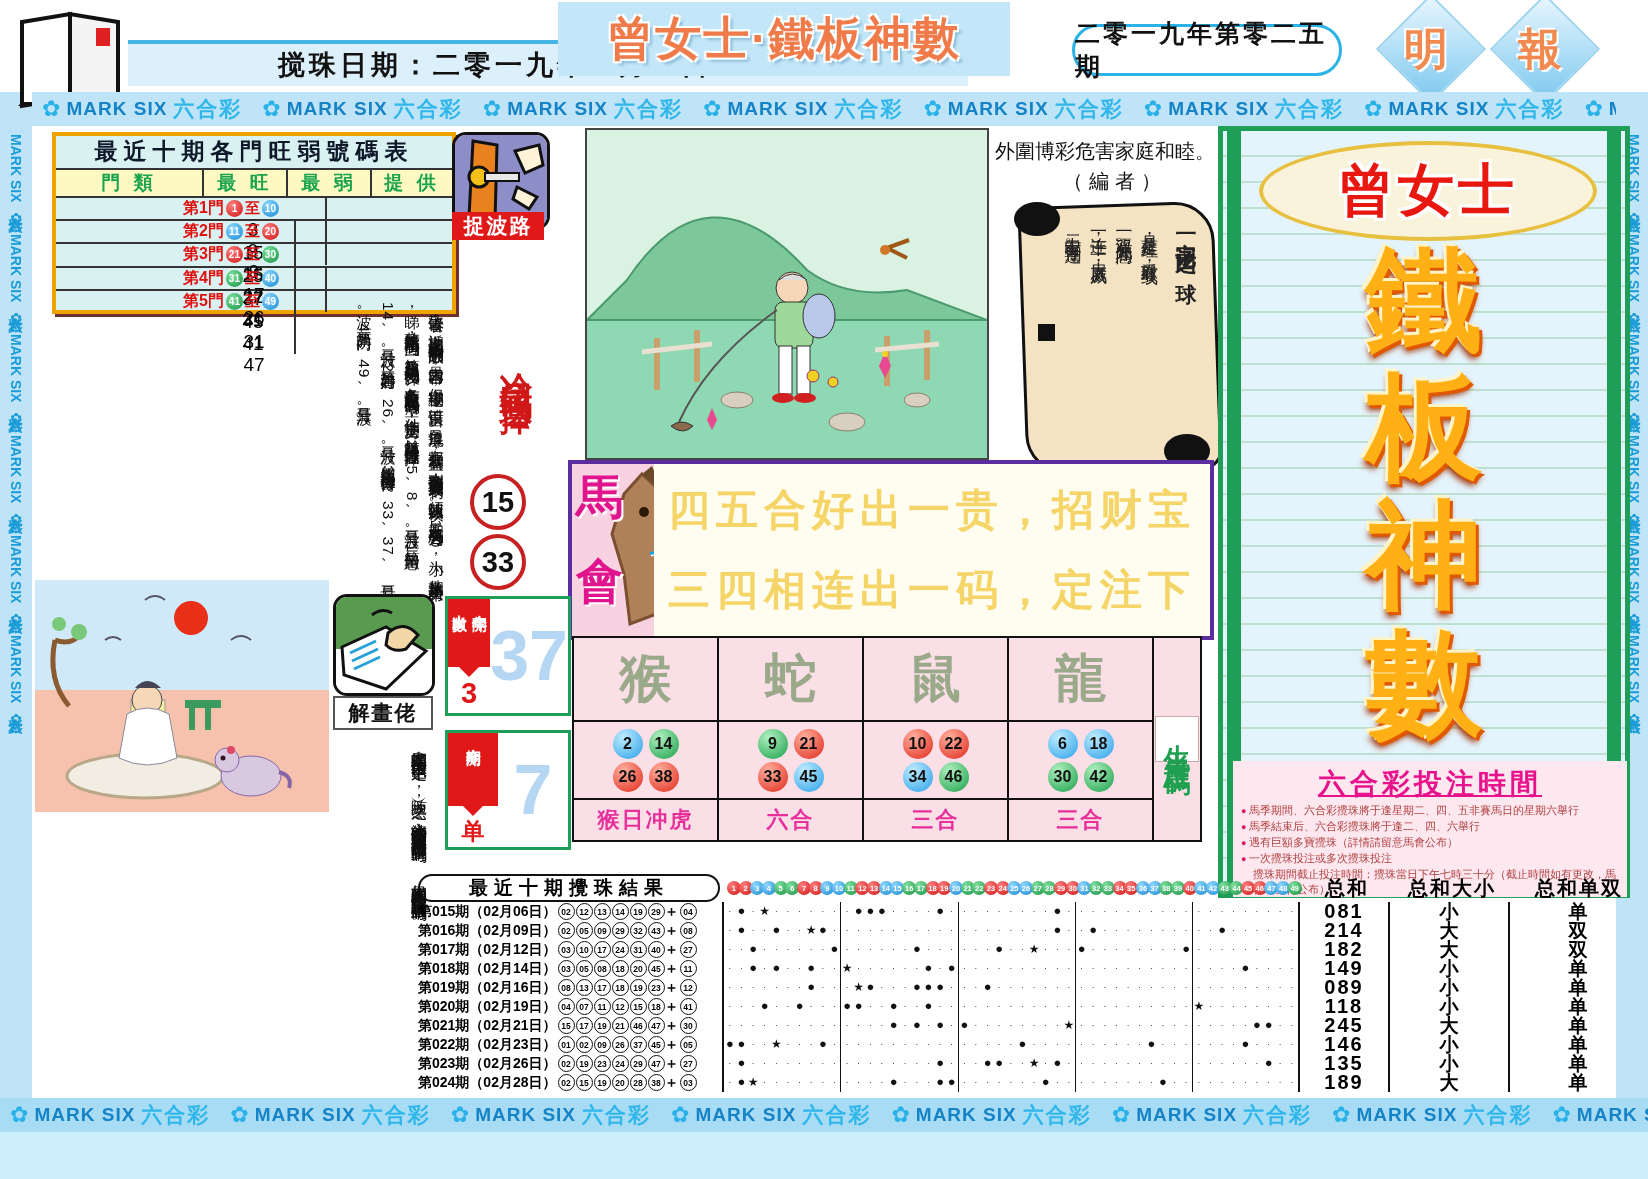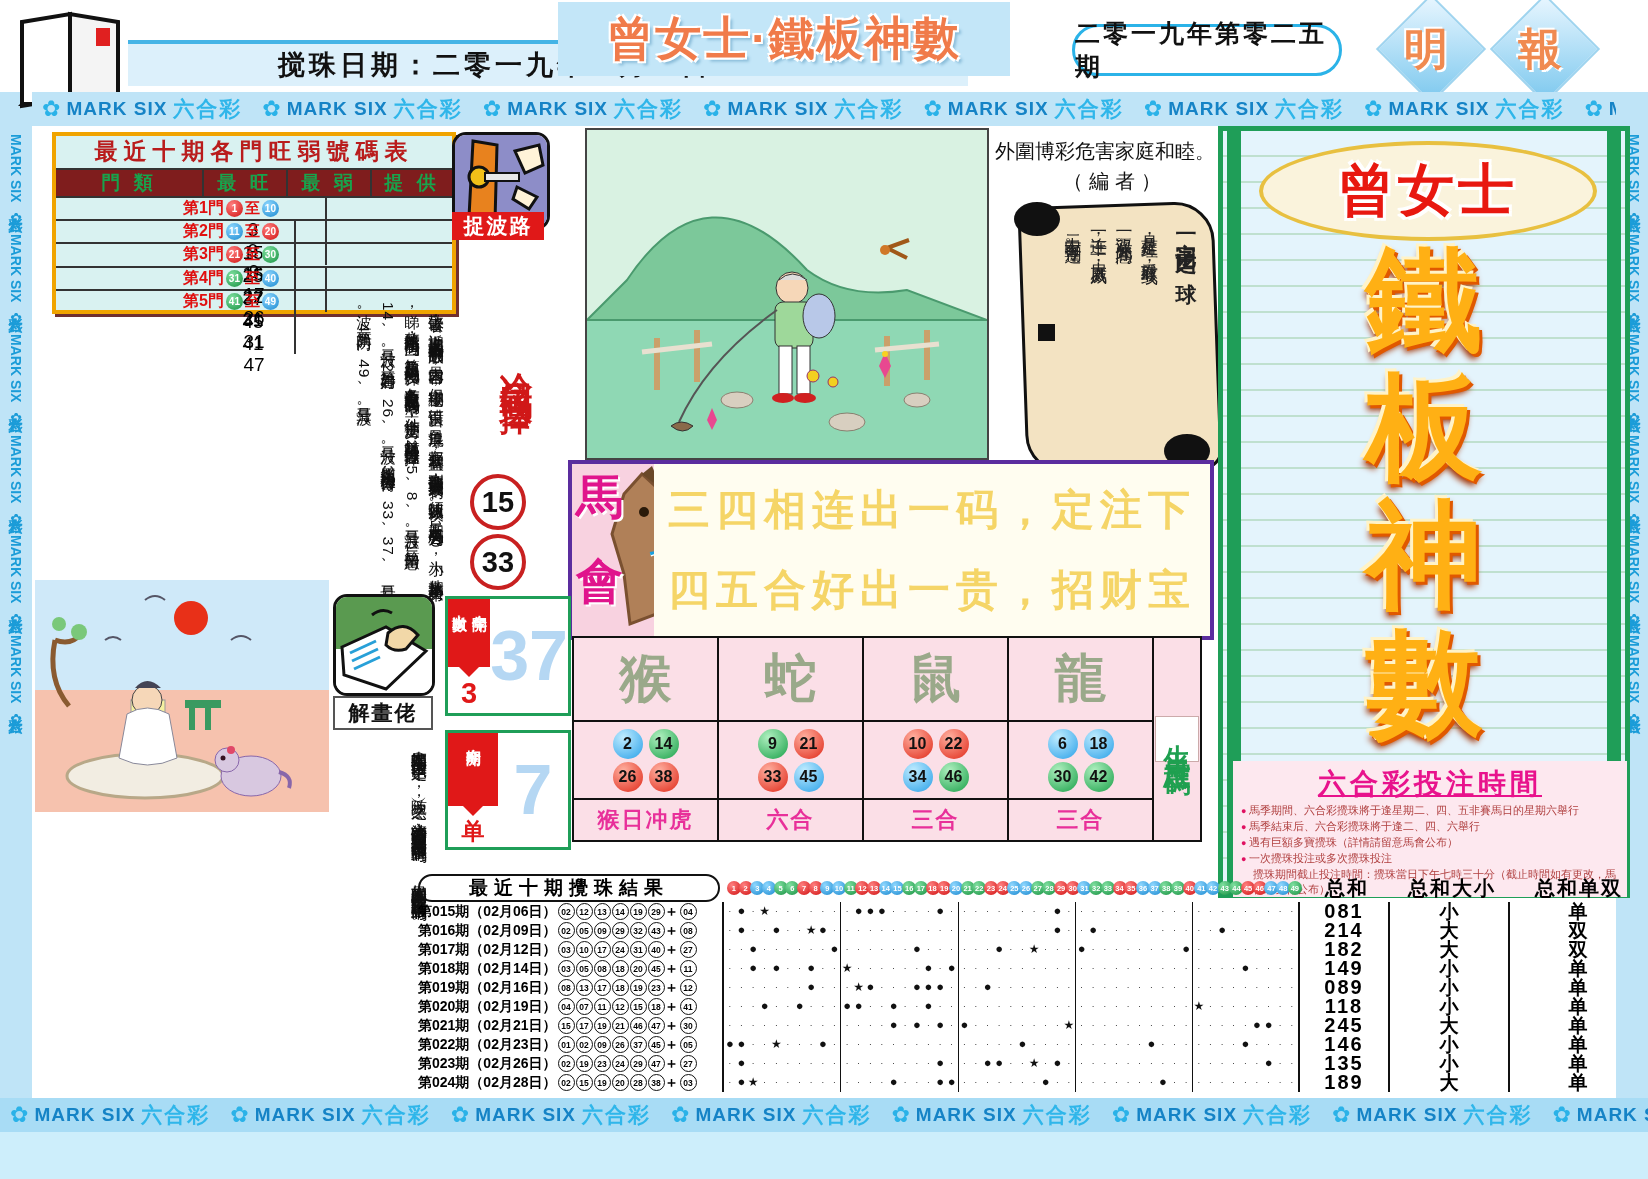--- a/index.html
+++ b/index.html
@@ -31,22 +31,22 @@
               font-size:25px;font-weight:bold;letter-spacing:3px;color:#111;}
   .brand{left:1378px;top:2px;width:250px;height:88px;}
   .diamond{position:absolute;width:74px;height:74px;transform:rotate(45deg);
            background:linear-gradient(135deg,#e8f6ff,#7cc8ee);border:2px solid #9fd4ef;}
   .brand-ch{position:absolute;font-size:44px;font-weight:900;color:#f08a50;
             text-shadow:2px 2px 0 #fff,-2px -2px 0 #fff;}
   .book-icon{left:8px;top:6px;width:130px;height:104px;}
   
   .hot{left:52px;top:132px;width:396px;height:174px;border:4px solid #f0a400;background:#d9f2f1;
        box-shadow:3px 3px 0 #703030;}
-  .hot-title{height:32px;text-align:center;font-size:23px;font-weight:bold;color:#b91c1c;letter-spacing:6px;}
-  .hot-head{display:flex;border-top:2px solid #333;border-bottom:2px solid #333;height:26px;background:#7f1d1d;}
+  .hot-title{height:32px;text-align:center;font-size:23px;font-weight:bold;color:#0f172a;letter-spacing:6px;}
+  .hot-head{display:flex;border-top:2px solid #333;border-bottom:2px solid #333;height:26px;background:#fef9c3;}
   .hot-head div{font-size:19px;font-weight:bold;color:#18a34c;display:flex;align-items:center;justify-content:center;letter-spacing:4px;}
   .hc1{width:146px;border-right:2px solid #333;} .hc2,.hc3{width:82px;border-right:2px solid #333;} .hc4{flex:1;}
   .hot-row{display:flex;height:21.2px;border-bottom:2px solid #333;align-items:center;flex-direction:column;}
   .hot-row:last-child{border-bottom:none;}
   .gate{width:146px;border-right:2px solid #333;display:flex;align-items:center;gap:2px;height:100%;padding-left:2px;box-sizing:border-box;}
   .gate .g{color:#e01010;font-weight:900;font-size:16px;} .gate .zhi{color:#e01010;font-weight:900;font-size:15px;}
   .mb{width:17px;height:17px;border-radius:50%;color:#fff;font-size:10px;font-weight:bold;
       display:inline-flex;align-items:center;justify-content:center;}
   .mb-red{background:radial-gradient(circle at 35% 30%,#ff8080,#d01010);}
   .mb-blue{background:radial-gradient(circle at 35% 30%,#90d8ff,#1888d0);}
@@ -426,22 +426,22 @@
       <path d="M70 10 L96 34 L104 96 L84 150 L58 160 L52 110 L40 70 L52 30 Z" fill="#b08058" stroke="#7a5030" stroke-width="3"></path>
       <path d="M70 10 L80 2 L90 26 Z" fill="#6a4828"></path>
       <circle cx="72" cy="48" r="5" fill="#2a1a0a"></circle>
     </svg>
     <div class="horse-ch" style="left:4px;top:2px;">馬</div>
     <div class="horse-ch" style="left:4px;top:86px;">會</div>
     <div class="horse-ch2" style="left:80px;top:62px;transform:rotate(18deg);">透</div>
 
   </div>
   <div class="gold-lines">
+    <div class="gold-ln">四五合好出一贵，招财宝</div>
     <div class="gold-ln">三四相连出一码，定注下</div>
-    <div class="gold-ln">四五合好出一贵，招财宝</div>
   </div>
 </div>
 
 <div class="abs gbox" style="left:445px;top:596px;width:120px;height:114px;">
   <div class="rstrip">
     <div class="rtag" style="height:62px;">
       <span>出次數</span>
       <span>今年開</span>
     </div>
     <div class="notch"></div>

